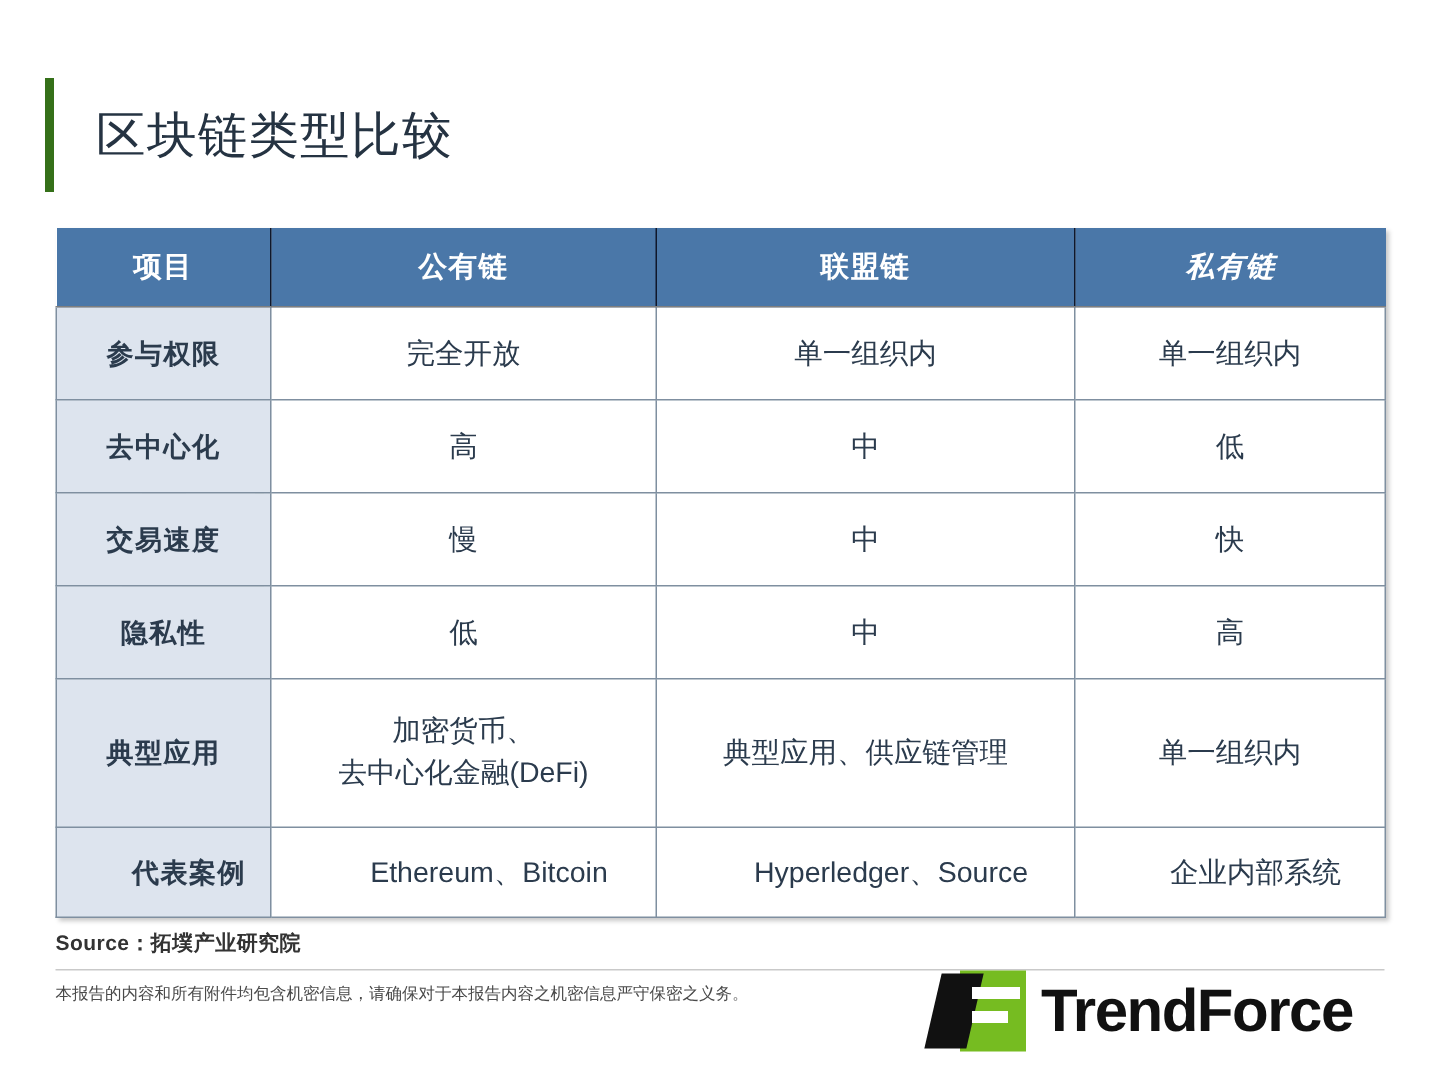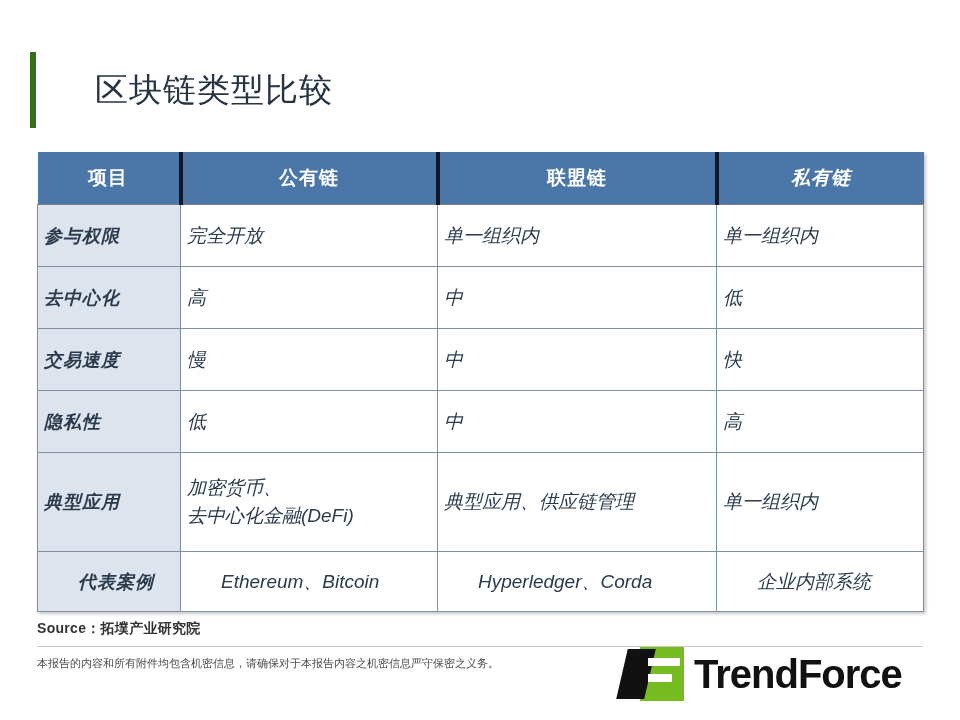--- a/index.html
+++ b/index.html
@@ -16,21 +16,20 @@
   }
 
   
   .title-wrap {
     position: absolute;
     left: 30px;
     top: 52px;
     height: 76px;
     display: flex;
     align-items: center;
-    gap: 31px;
   }
   .title-bar {
     width: 6px;
     height: 76px;
     background: #357019;
     flex: none;
   }
   .page-title {
     margin-left: 28px;
     font-size: 33px;
@@ -109,33 +108,33 @@
   .cmp-table col.c3 { width: 279px; }
   .cmp-table col.c4 { width: 207px; }
 
   .cmp-table th {
     background: #4A77A8;
     color: #ffffff;
     font-size: 19px;
     font-weight: bold;
     height: 50px;
     text-align: center;
-    border-right: 4px solid #0f172a;
+    border-right: 1px solid #0f172a;
     border-bottom: 1px solid #7f7f7f;
     letter-spacing: 1px;
   }
   .cmp-table th:last-child { border-right: none; font-style: italic; }
 
   .cmp-table td {
     border: 1px solid #7f8fa0;
+    text-align: center;
     color: #2b3b4d;
     font-size: 19px;
     background: #ffffff;
     padding: 4px 6px;
-    font-style: italic;
   }
   .cmp-table td.rowhead {
     background: #DDE4EE;
     font-weight: bold;
     font-size: 18px;
     letter-spacing: 1px;
   }
   .cmp-table tr.r-normal td { height: 53px; }
   .cmp-table tr.r-tall td   { height: 90px; }
   .cmp-table tr.r-last td   { height: 51px; padding-left: 40px; }
@@ -281,21 +280,21 @@
       <td class="cell-multiline">
         <div>加密货币、</div>
         <div>去中心化金融(DeFi)</div>
       </td>
       <td>典型应用、供应链管理</td>
       <td>单一组织内</td>
     </tr>
     <tr class="r-last">
       <td class="rowhead">代表案例</td>
       <td>Ethereum、Bitcoin</td>
-      <td>Hyperledger、Corda</td>
+      <td>Hyperledger、Source</td>
       <td>企业内部系统</td>
     </tr>
   </tbody>
 </table>
 
 <div class="source-line">Source：拓墣产业研究院</div>
 <div class="divider"></div>
 <div class="disclaimer">
   <div>本报告的内容和所有附件均包含机密信息，请确保对于本报告内容之机密信息严守保密之义务。</div>
 </div>

